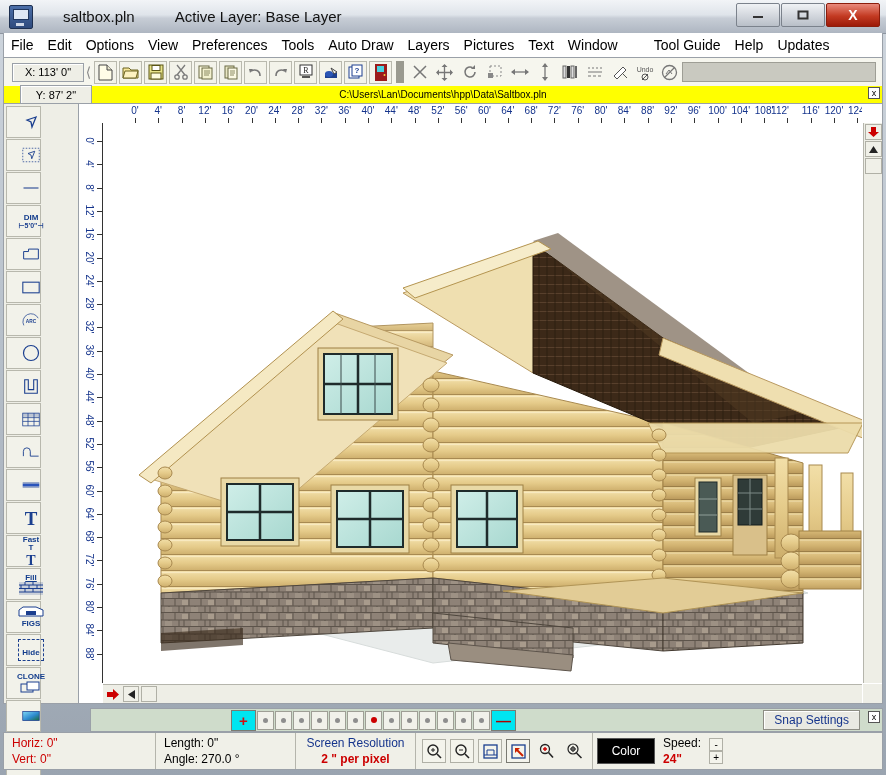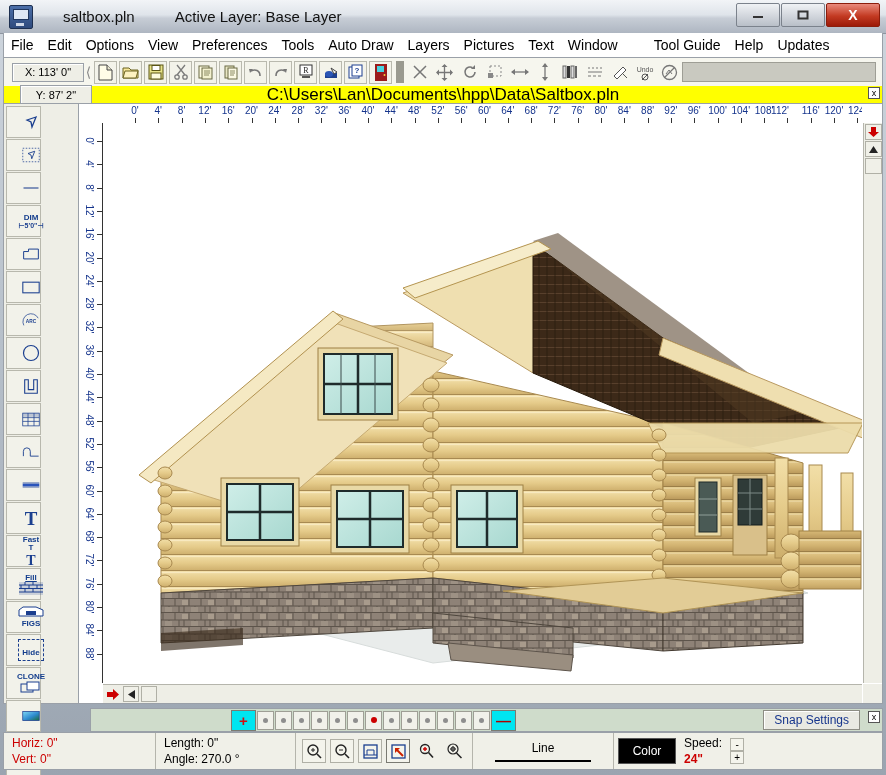--- a/index.html
+++ b/index.html
@@ -92,21 +92,21 @@
     margin-right:6px;box-sizing:border-box;
   }
 
   
   .pathbar{
     position:absolute;left:3px;top:86px;width:880px;height:18px;
     background:#ffff00;border:1px solid #9aa0a8;border-top:none;
     box-sizing:border-box;display:flex;align-items:center;justify-content:center;
     position:absolute;
   }
-  .pathbar .ptext{font-size:17px;color:#000;}
+  .pathbar .ptext{font-size:10px;color:#000;}
   .pathbar .pclose{
     position:absolute;right:2px;top:1px;width:12px;height:12px;
     border:1px solid #555;background:#fff;font-size:9px;line-height:10px;
     text-align:center;color:#000;box-sizing:border-box;
   }
 
   
   .leftpanel{
     position:absolute;left:3px;top:104px;width:76px;height:600px;
     background:#eeeee6;border:1px solid #9aa0a8;border-top:none;
@@ -958,20 +958,24 @@
 
   <div class="statusbar">
     <div class="scell" style="width:152px">
       <div class="sline red">Horiz: 0"</div>
       <div class="sline red">Vert:  0"</div>
     </div>
     <div class="scell" style="width:140px">
       <div class="sline blk">Length: 0"</div>
       <div class="sline blk">Angle: 270.0 °</div>
     </div>
+    <div class="scell" style="width:120px;align-items:center;text-align:center;padding:0 4px;">
+      <div class="sline blue">Screen Resolution</div>
+      <div class="sline red bold">2 " per pixel</div>
+    </div>
 
     <div class="zoomgroup">
       <div class="zbtn">
         <svg width="16" height="16" viewBox="0 0 16 16">
             <circle cx="7" cy="7" r="5" fill="none" stroke="#222" stroke-width="1.4"></circle>
             <path d="M11 11l4 4" stroke="#222" stroke-width="1.6"></path>
             <path d="M5 7h4M7 5v4" stroke="#222"></path>
           </svg>
       </div>
       <div class="zbtn">
@@ -1005,24 +1009,20 @@
       <div class="zbtn flat">
         <svg width="18" height="18" viewBox="0 0 18 18">
             <circle cx="8" cy="7" r="5" fill="none" stroke="#222" stroke-width="1.2"></circle>
             <path d="M11.5 11l5 5" stroke="#222" stroke-width="1.5"></path>
             <path d="M5 7h6M8 4v6" stroke="#222" stroke-width="0.9"></path>
             <circle cx="8" cy="7" r="2" fill="none" stroke="#222"></circle>
           </svg>
       </div>
     </div>
 
-    <div class="linecell">
-      <div class="sline blk">Line</div>
-      <div class="lw"></div>
-    </div>
 
     <div class="colorbtn">Color</div>
 
 
     <div class="scell" style="border-right:none;align-items:flex-start;text-align:center;padding:0 4px;">
       <div class="sline blk">Speed:</div>
       <div class="sline red bold">24"</div>
     </div>
     <div class="speedpm">
       <div class="pmbtn">-</div>

